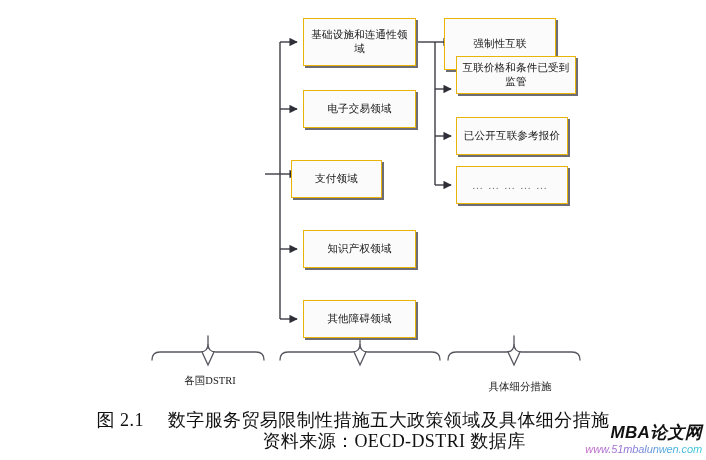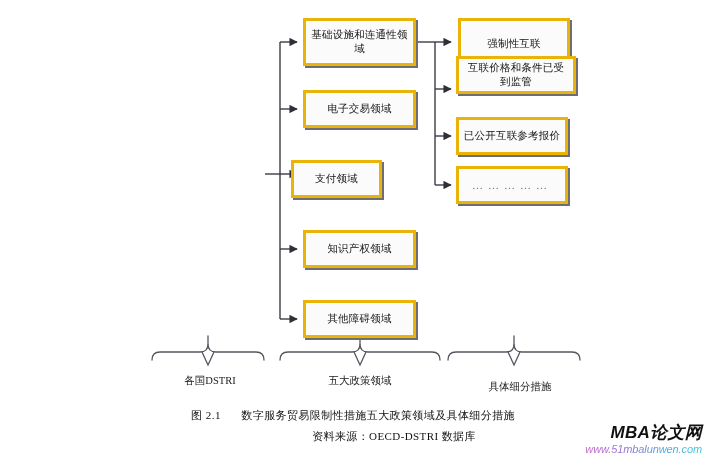--- a/index.html
+++ b/index.html
@@ -28,41 +28,41 @@
     left: 0; top: 0;
     width: 706px;
     height: 460px;
     pointer-events: none;
   }
 
   .node {
     position: absolute;
     box-sizing: border-box;
     background: #fbfbfb;
-    border: 3px solid #eab308;
+    border: 1px solid #eab308;
     box-shadow: 2px 2px 0 0 #6d6d75;
     display: flex;
     align-items: center;
     justify-content: center;
     text-align: center;
     font-size: 10.5px;
     line-height: 1.35;
     letter-spacing: 0.2px;
     padding: 2px 4px;
     color: #151515;
   }
 
   .node.root   { left: 152px; top: 152px; width: 113px; height: 44px; }
   .node.mid0   { left: 303px; top: 18px;  width: 113px; height: 48px; }
   .node.mid1   { left: 303px; top: 90px;  width: 113px; height: 38px; }
   .node.mid2   { left: 291px; top: 160px; width: 91px; height: 38px; }
   .node.mid3   { left: 303px; top: 230px; width: 113px; height: 38px; }
   .node.mid4   { left: 303px; top: 300px; width: 113px; height: 38px; }
 
-  .node.leaf0  { left: 458px; top: 18px;  width: 112px; height: 52px; }
+  .node.leaf0  { left: 444px; top: 18px;  width: 112px; height: 52px; }
   .node.leaf1  { left: 456px; top: 56px;  width: 120px; height: 38px; }
   .node.leaf2  { left: 456px; top: 117px; width: 112px; height: 38px; }
   .node.leaf3  { left: 456px; top: 166px; width: 112px; height: 38px; }
 
   .node.leaf3 .dots {
     letter-spacing: 5px;
     font-size: 11px;
     color: #6a6a70;
   }
 
@@ -75,21 +75,21 @@
   }
   .brace-label.g0 { left: 150px; top: 374px; width: 120px; }
   .brace-label.g1 { left: 280px; top: 374px; width: 160px; }
   .brace-label.g2 { left: 440px; top: 380px; width: 160px; }
 
   .caption {
     position: absolute;
     left: 0;
     width: 706px;
     text-align: center;
-    font-size: 11px;
+    font-size: 18px;
     color: #111111;
     letter-spacing: 0.4px;
   }
   .caption.line1 { top: 408px; }
   .caption.line2 { top: 429px; padding-left: 41px; }
   .caption .figno { letter-spacing: 0.5px; }
   .caption .gap { display: inline-block; width: 14px; }
 
   .watermark {
     position: absolute;
@@ -191,21 +191,20 @@
     <span>互联价格和条件已受到监管</span>
   </div>
   <div class="node leaf2">
     <span>已公开互联参考报价</span>
   </div>
   <div class="node leaf3">
     <span class="dots">……………</span>
   </div>
 
   <div class="brace-label g0">各国DSTRI</div>
-  <div class="brace-label g1">五大政策领域</div>
   <div class="brace-label g2">具体细分措施</div>
 
   <div class="caption line1">
     <span class="figno">图 2.1</span>
     <span class="gap"></span>
     <span>数字服务贸易限制性措施五大政策领域及具体细分措施</span>
   </div>
   <div class="caption line2">资料来源：OECD-DSTRI 数据库</div>
 
   <div class="watermark">

